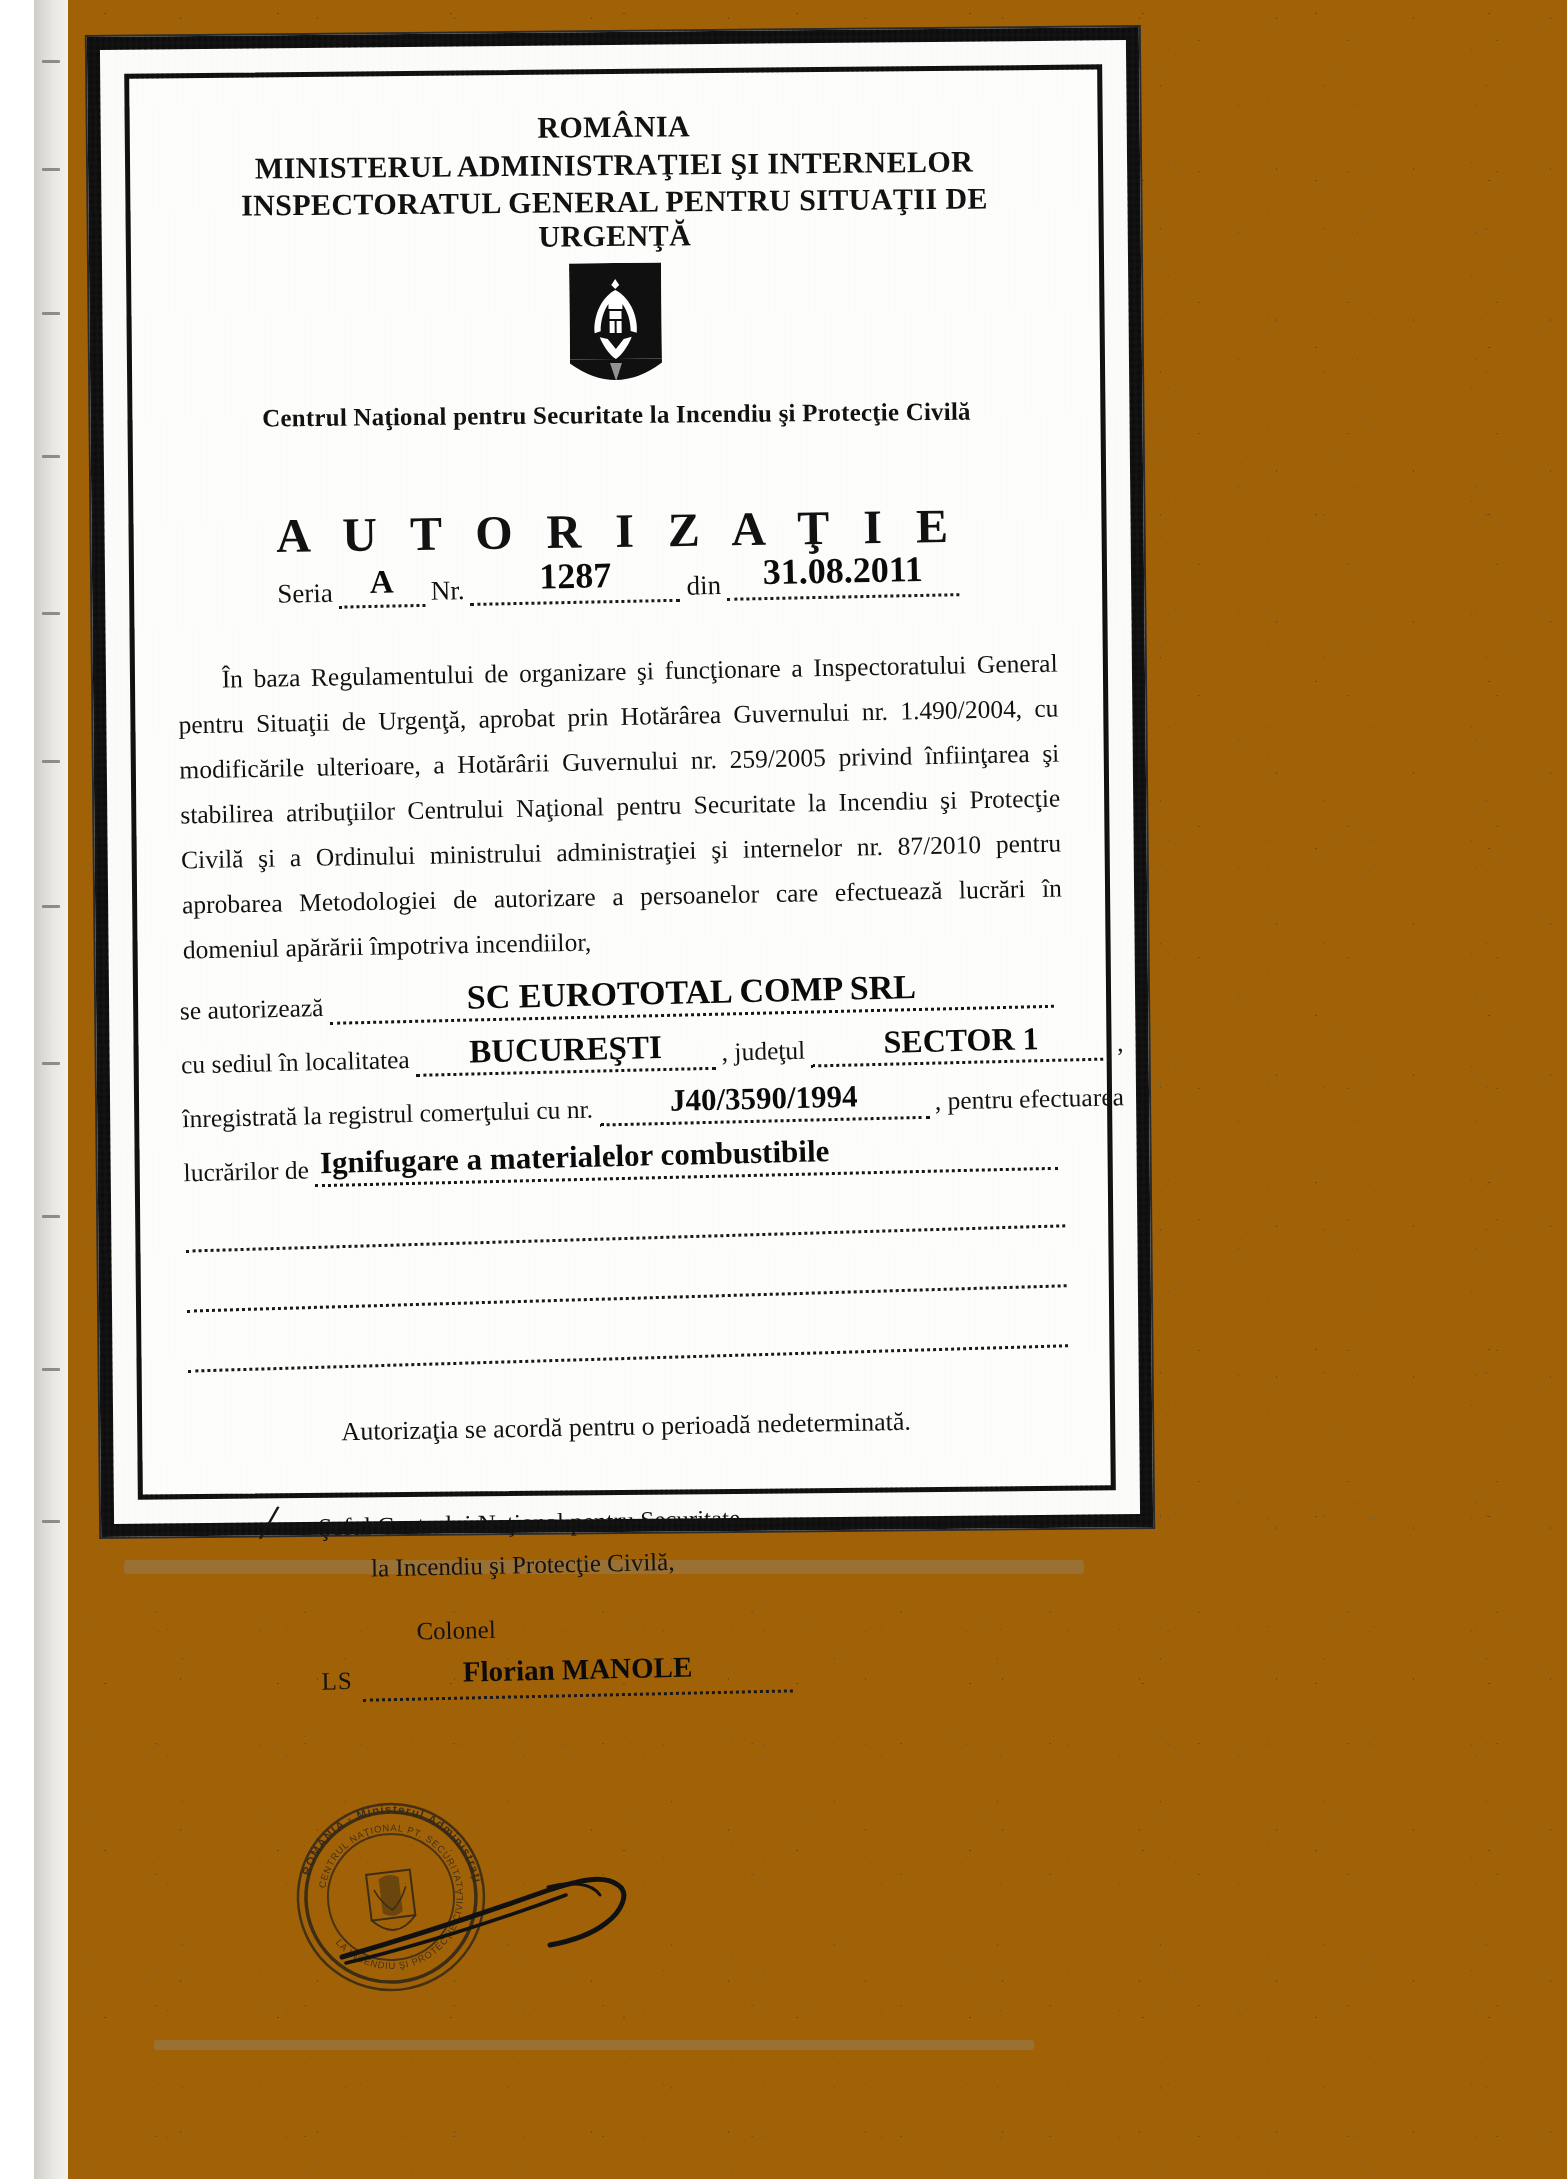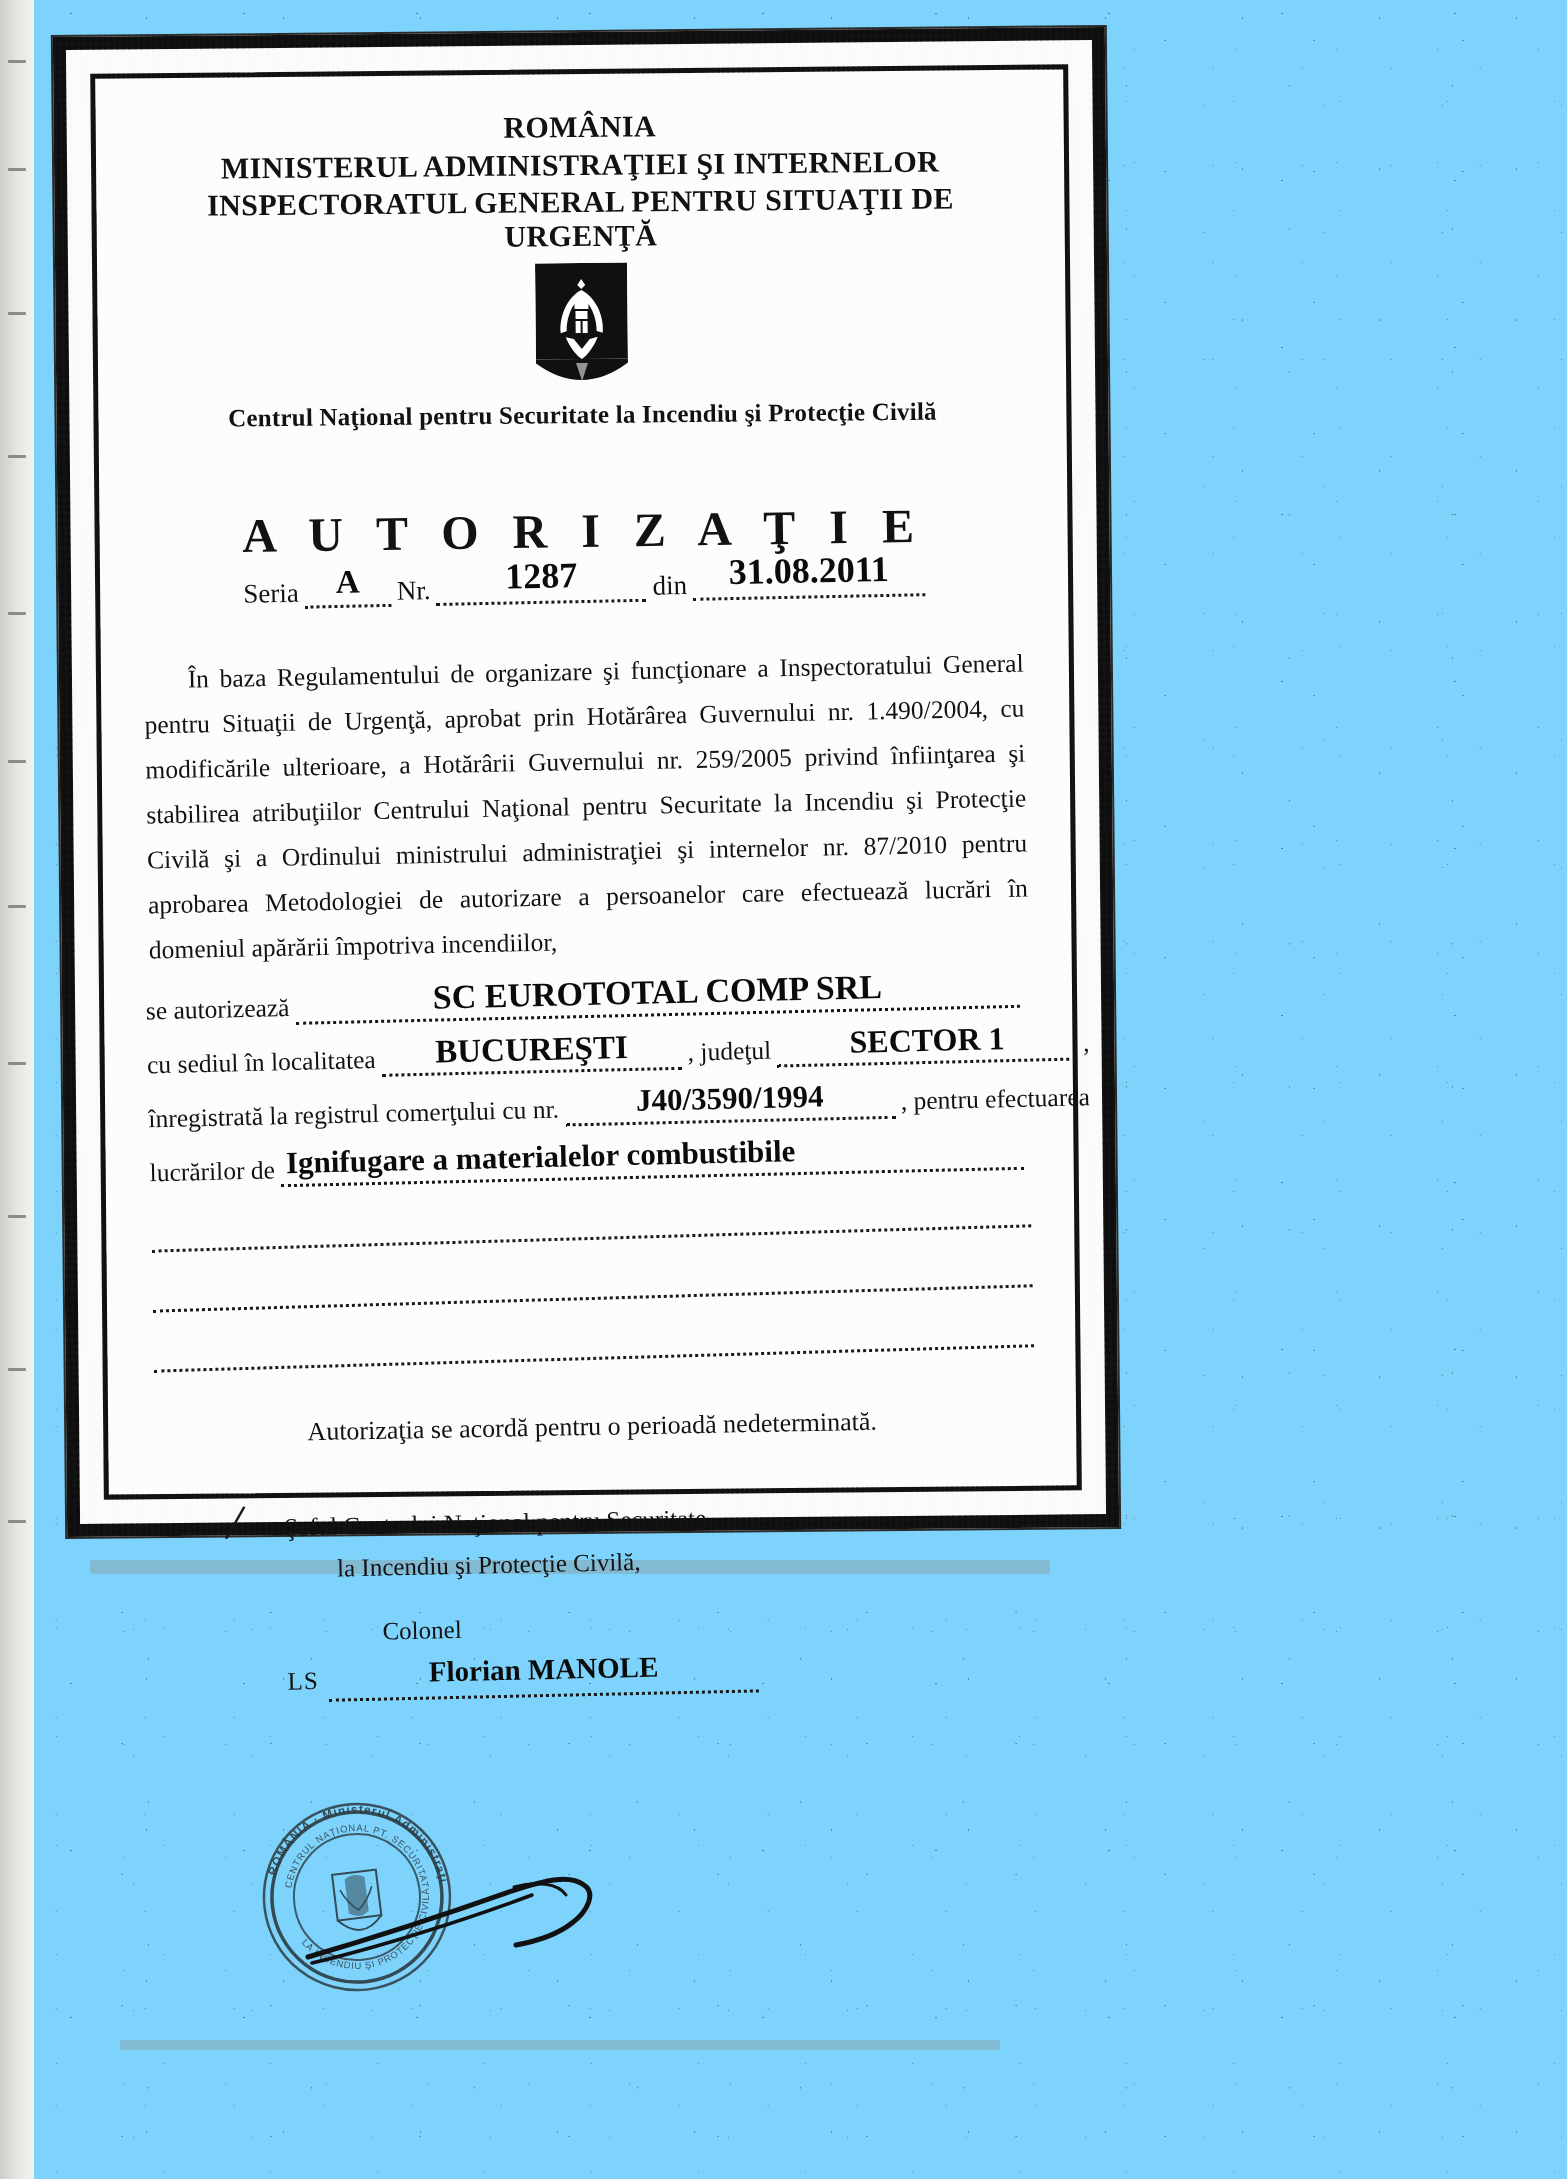--- a/index.html
+++ b/index.html
@@ -8,22 +8,23 @@
     width:1567px; height:2179px;
     background:#ffffff;
     font-family:"Liberation Serif", serif;
     overflow:hidden;
     position:relative;
   }
 
   
   #scan {
     position:absolute; inset:0;
-    background:#7dd3fc;
+    background:#a16207;
     overflow:hidden;
+    margin-left:34px;
   }
   
   #grain {
     position:absolute; inset:0;
     opacity:.5;
     background-image:
       radial-gradient(circle at 7% 12%, #3a3a3a 0.6px, transparent 0.8px),
       radial-gradient(circle at 23% 44%, #4a4a4a 0.5px, transparent 0.8px),
       radial-gradient(circle at 41% 8%,  #2f2f2f 0.6px, transparent 0.9px),
       radial-gradient(circle at 63% 71%, #555 0.5px, transparent 0.8px),

